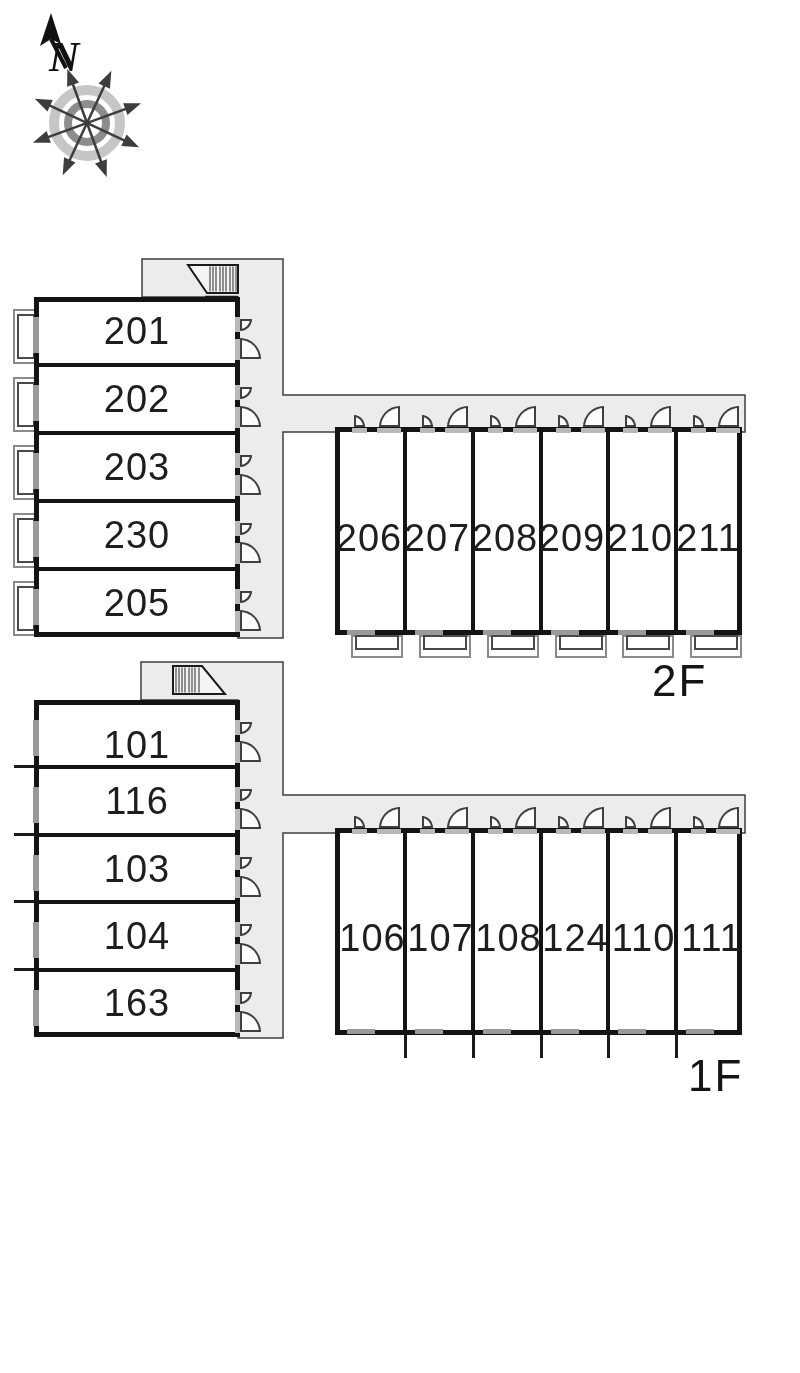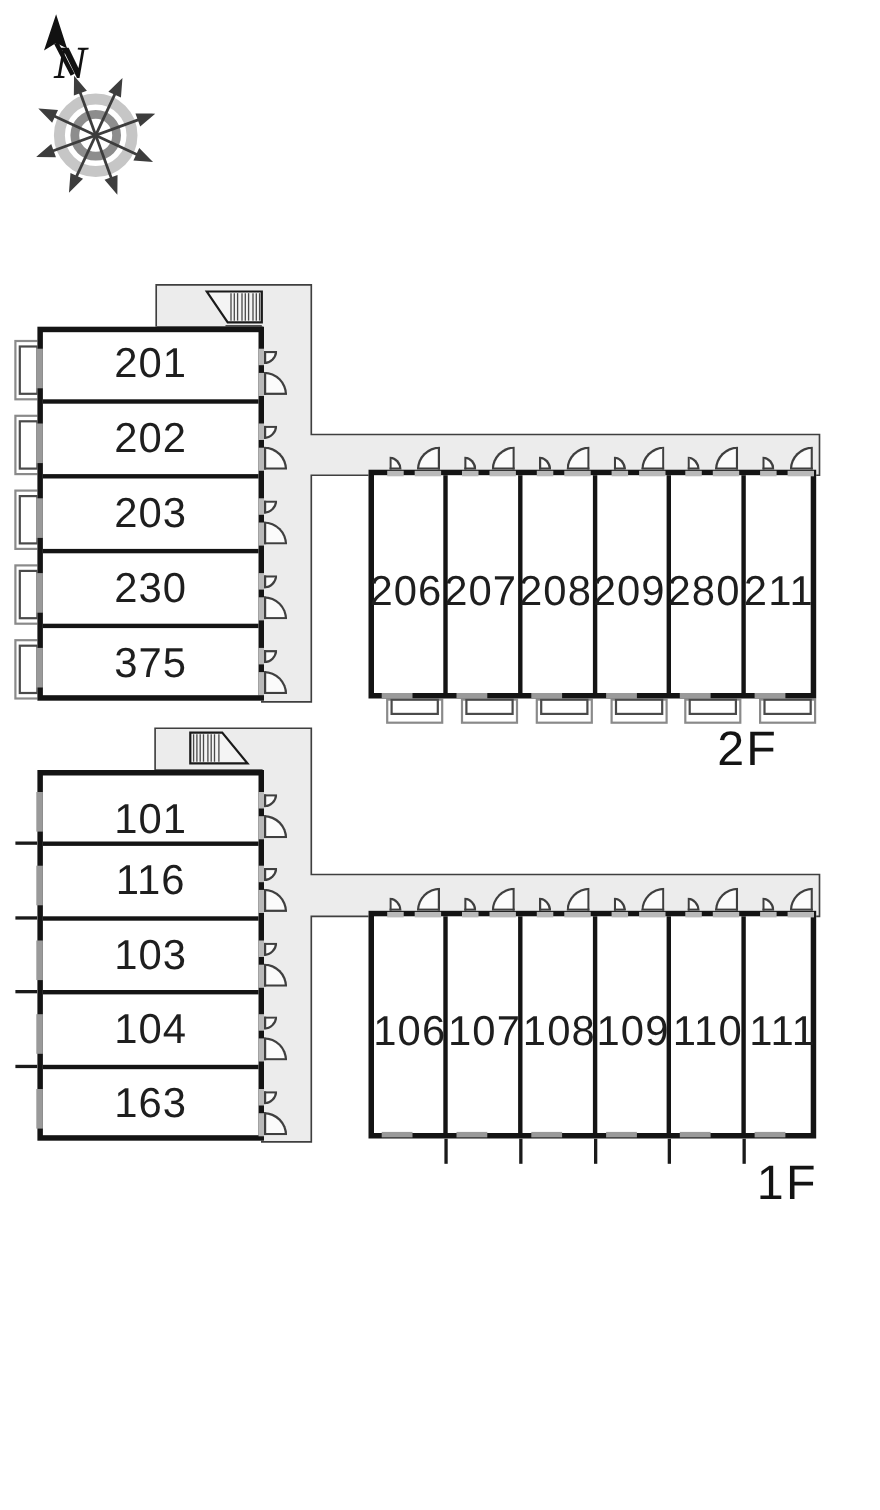--- a/index.html
+++ b/index.html
@@ -201,21 +201,21 @@
   <div class="arc arc-tr arc-lg arcl" style="top:542px"></div>
   <div class="thr thrl-s" style="top:589px"></div>
   <div class="thr thrl-l" style="top:611px"></div>
   <div class="arc arc-br arc-sm arcl" style="top:591px"></div>
   <div class="arc arc-tr arc-lg arcl" style="top:610px"></div>
 
   <div class="rlab llab" style="top:305px">201</div>
   <div class="rlab llab" style="top:373px">202</div>
   <div class="rlab llab" style="top:441px">203</div>
   <div class="rlab llab" style="top:509px">230</div>
-  <div class="rlab llab" style="top:577px">375</div>
+  <div class="rlab llab" style="top:577px">205</div>
 
   <div class="thr thr-s2" style="left:352px;top:428px"></div>
   <div class="thr thr-l2" style="left:377px;top:428px"></div>
   <div class="arc arc-tr" style="left:354px;top:415px;width:11px;height:12px"></div>
   <div class="arc arc-tl arc-lg" style="left:379px;top:406px"></div>
   <div class="thr thr-s2" style="left:420px;top:428px"></div>
   <div class="thr thr-l2" style="left:445px;top:428px"></div>
   <div class="arc arc-tr" style="left:422px;top:415px;width:11px;height:12px"></div>
   <div class="arc arc-tl arc-lg" style="left:447px;top:406px"></div>
   <div class="thr thr-s2" style="left:488px;top:428px"></div>
@@ -239,21 +239,21 @@
   <div class="win win-b" style="left:415px;top:630px"></div>
   <div class="win win-b" style="left:483px;top:630px"></div>
   <div class="win win-b" style="left:551px;top:630px"></div>
   <div class="win win-b" style="left:618px;top:630px"></div>
   <div class="win win-b" style="left:686px;top:630px"></div>
 
   <div class="rlab clab" style="left:335px">206</div>
   <div class="rlab clab" style="left:403px">207</div>
   <div class="rlab clab" style="left:471px">208</div>
   <div class="rlab clab" style="left:538px">209</div>
-  <div class="rlab clab" style="left:606px">280</div>
+  <div class="rlab clab" style="left:606px">210</div>
   <div class="rlab clab" style="left:674px">211</div>
 
   <div class="flab" style="left:652px;top:656px">2F</div>
 
   <div class="win win-l" style="top:720px"></div>
   <div class="win win-l" style="top:787px"></div>
   <div class="win win-l" style="top:855px"></div>
   <div class="win win-l" style="top:922px"></div>
   <div class="win win-l" style="top:990px"></div>
 
@@ -312,19 +312,19 @@
   <div class="win win-b" style="left:347px;top:1029px"></div>
   <div class="win win-b" style="left:415px;top:1029px"></div>
   <div class="win win-b" style="left:483px;top:1029px"></div>
   <div class="win win-b" style="left:551px;top:1029px"></div>
   <div class="win win-b" style="left:618px;top:1029px"></div>
   <div class="win win-b" style="left:686px;top:1029px"></div>
 
   <div class="rlab clab1" style="left:335px">106</div>
   <div class="rlab clab1" style="left:403px">107</div>
   <div class="rlab clab1" style="left:471px">108</div>
-  <div class="rlab clab1" style="left:538px">109</div>
+  <div class="rlab clab1" style="left:538px">124</div>
   <div class="rlab clab1" style="left:606px">110</div>
   <div class="rlab clab1" style="left:674px">111</div>
 
   <div class="flab" style="left:688px;top:1051px">1F</div>
 
 </div>
 
 </body></html>

